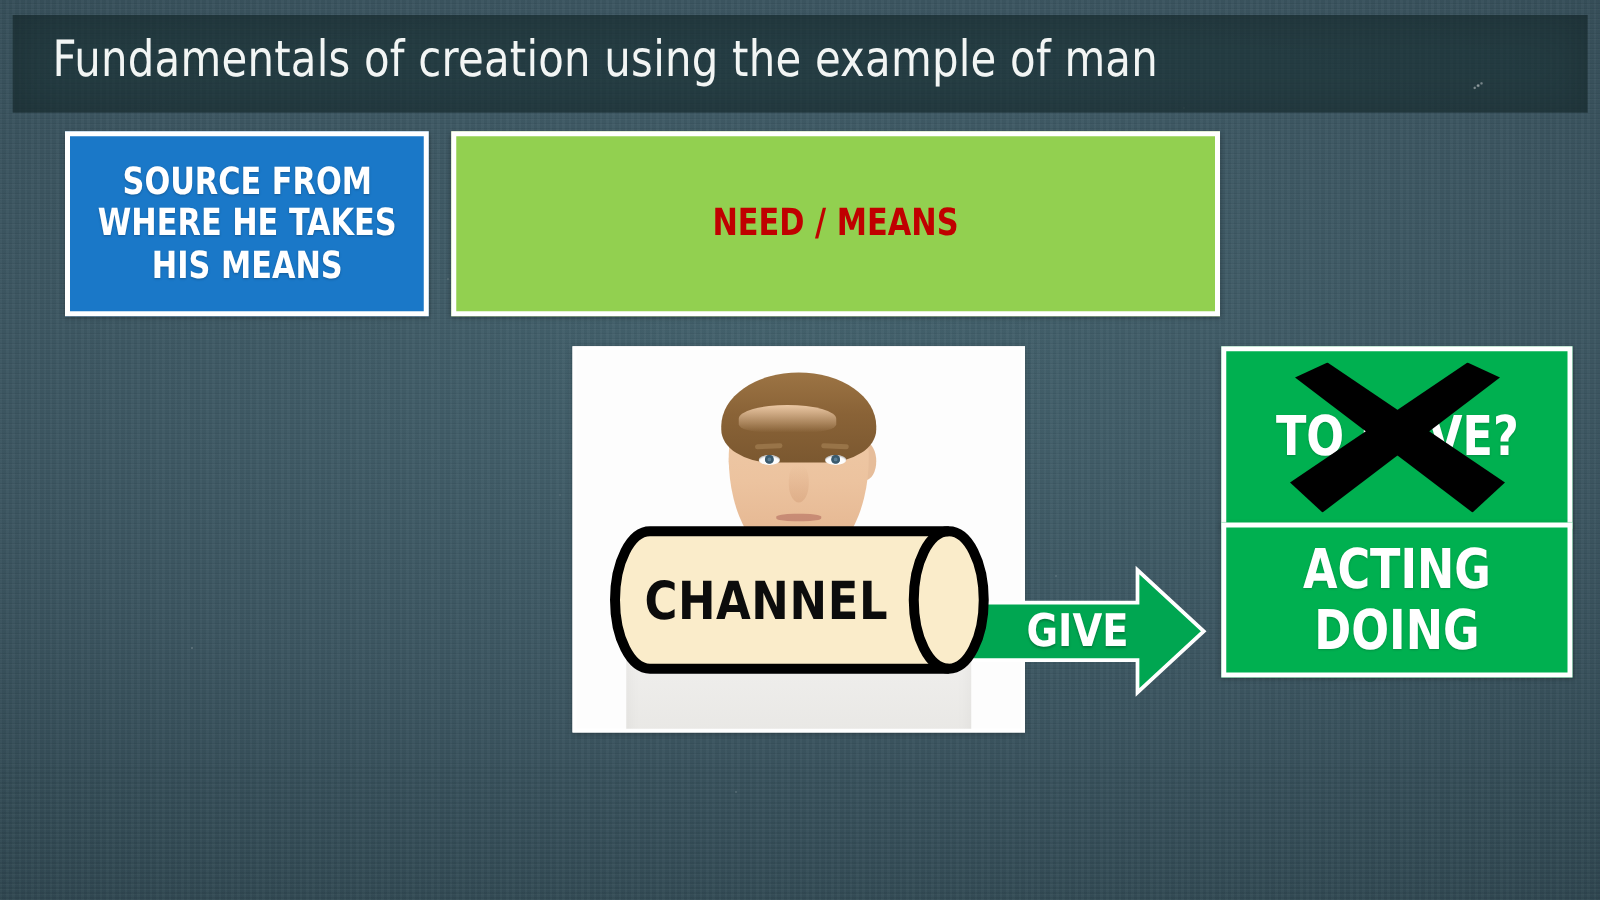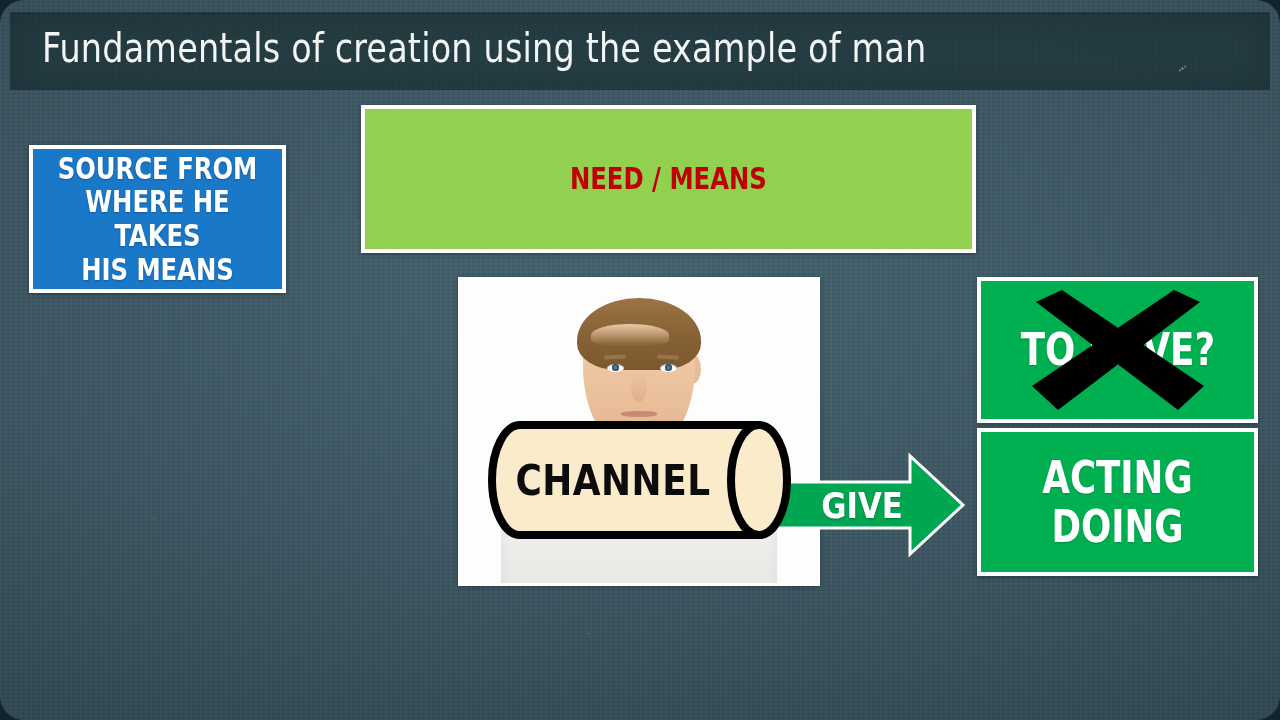--- a/index.html
+++ b/index.html
@@ -22,21 +22,20 @@
         rgba(0,0,0,0.030) 2px,
         rgba(255,255,255,0.012) 2px,
         rgba(255,255,255,0.012) 4px),
       repeating-linear-gradient(90deg,
         rgba(255,255,255,0.018) 0px,
         rgba(255,255,255,0.018) 2px,
         rgba(0,0,0,0.022) 2px,
         rgba(0,0,0,0.022) 5px),
       radial-gradient(ellipse 120% 90% at 50% 40%,
         #43616c 0%, #3a545f 45%, #2e454f 80%, #263b44 100%);
-    border-radius: 24px;
   }
   .noise {
     position: absolute;
     inset: 0;
     pointer-events: none;
     opacity: 0.35;
     background-image:
       radial-gradient(circle at 12% 72%, rgba(255,255,255,0.45) 0.6px, transparent 1.2px),
       radial-gradient(circle at 28% 31%, rgba(255,255,255,0.30) 0.6px, transparent 1.2px),
       radial-gradient(circle at 46% 88%, rgba(255,255,255,0.35) 0.6px, transparent 1.2px),
@@ -92,24 +91,23 @@
   }
   .box-label {
     font-family: "Liberation Sans Narrow", "DejaVu Sans Condensed", "Liberation Sans", sans-serif;
     font-stretch: condensed;
     font-weight: bold;
     line-height: 1.12;
     transform: scaleX(0.9);
   }
 
   #source-box {
-    left: 29px; top: 105px;
-    width: 257px; height: 148px;
+    left: 52px; top: 105px;
+    width: 291px; height: 148px;
     background: #1a78c8;
-    margin-top: 40px;
   }
   #source-box .box-label {
     color: #ffffff;
     font-size: 30px;
     text-shadow: 0 1px 2px rgba(0,0,0,0.25);
   }
 
   #need-box {
     left: 345px; top: 105px;
     width: 615px; height: 148px;
@@ -137,22 +135,22 @@
     background: #00b050;
     overflow: visible;
   }
   #tohave-box .box-label {
     color: #ffffff;
     font-size: 44px;
     text-shadow: 0 1px 2px rgba(0,0,0,0.18);
   }
 
   #acting-box {
-    left: 977px; top: 428px;
-    width: 281px; height: 148px;
+    left: 977px; top: 418px;
+    width: 281px; height: 124px;
     background: #00b050;
     justify-content: center;
   }
   #acting-box .box-label {
     color: #ffffff;
     font-size: 44px;
     text-shadow: 0 1px 2px rgba(0,0,0,0.18);
   }
 
   

